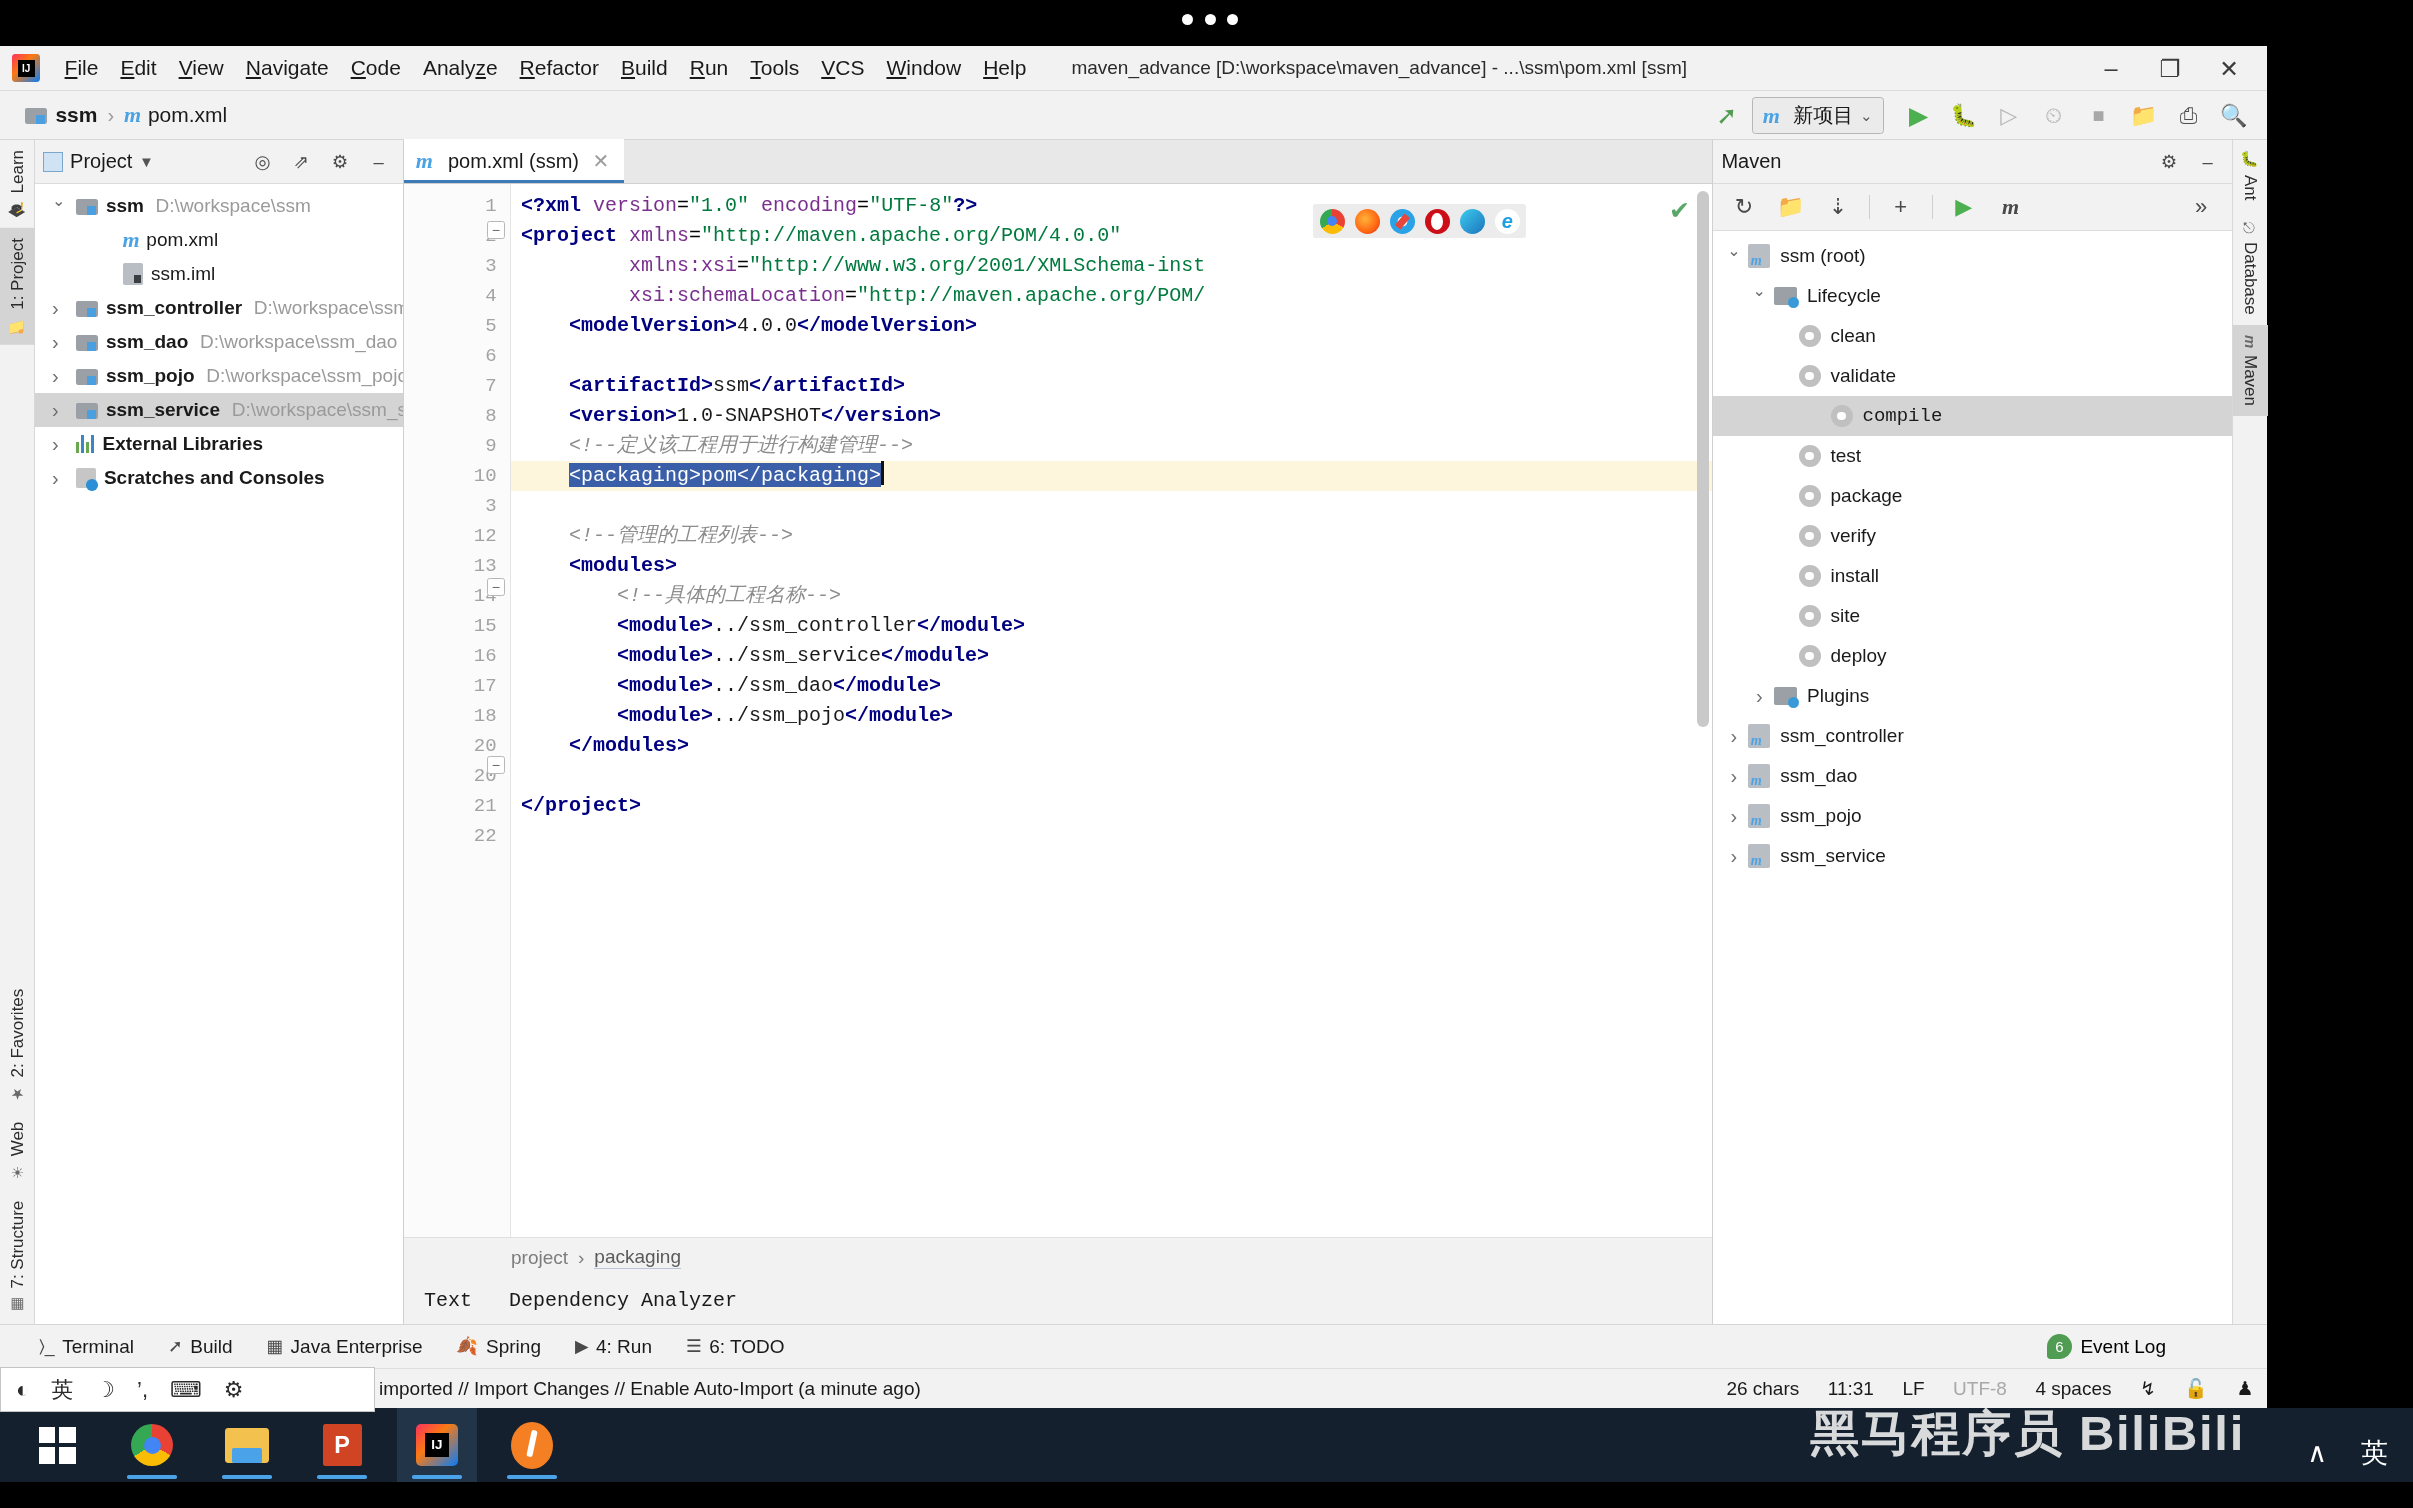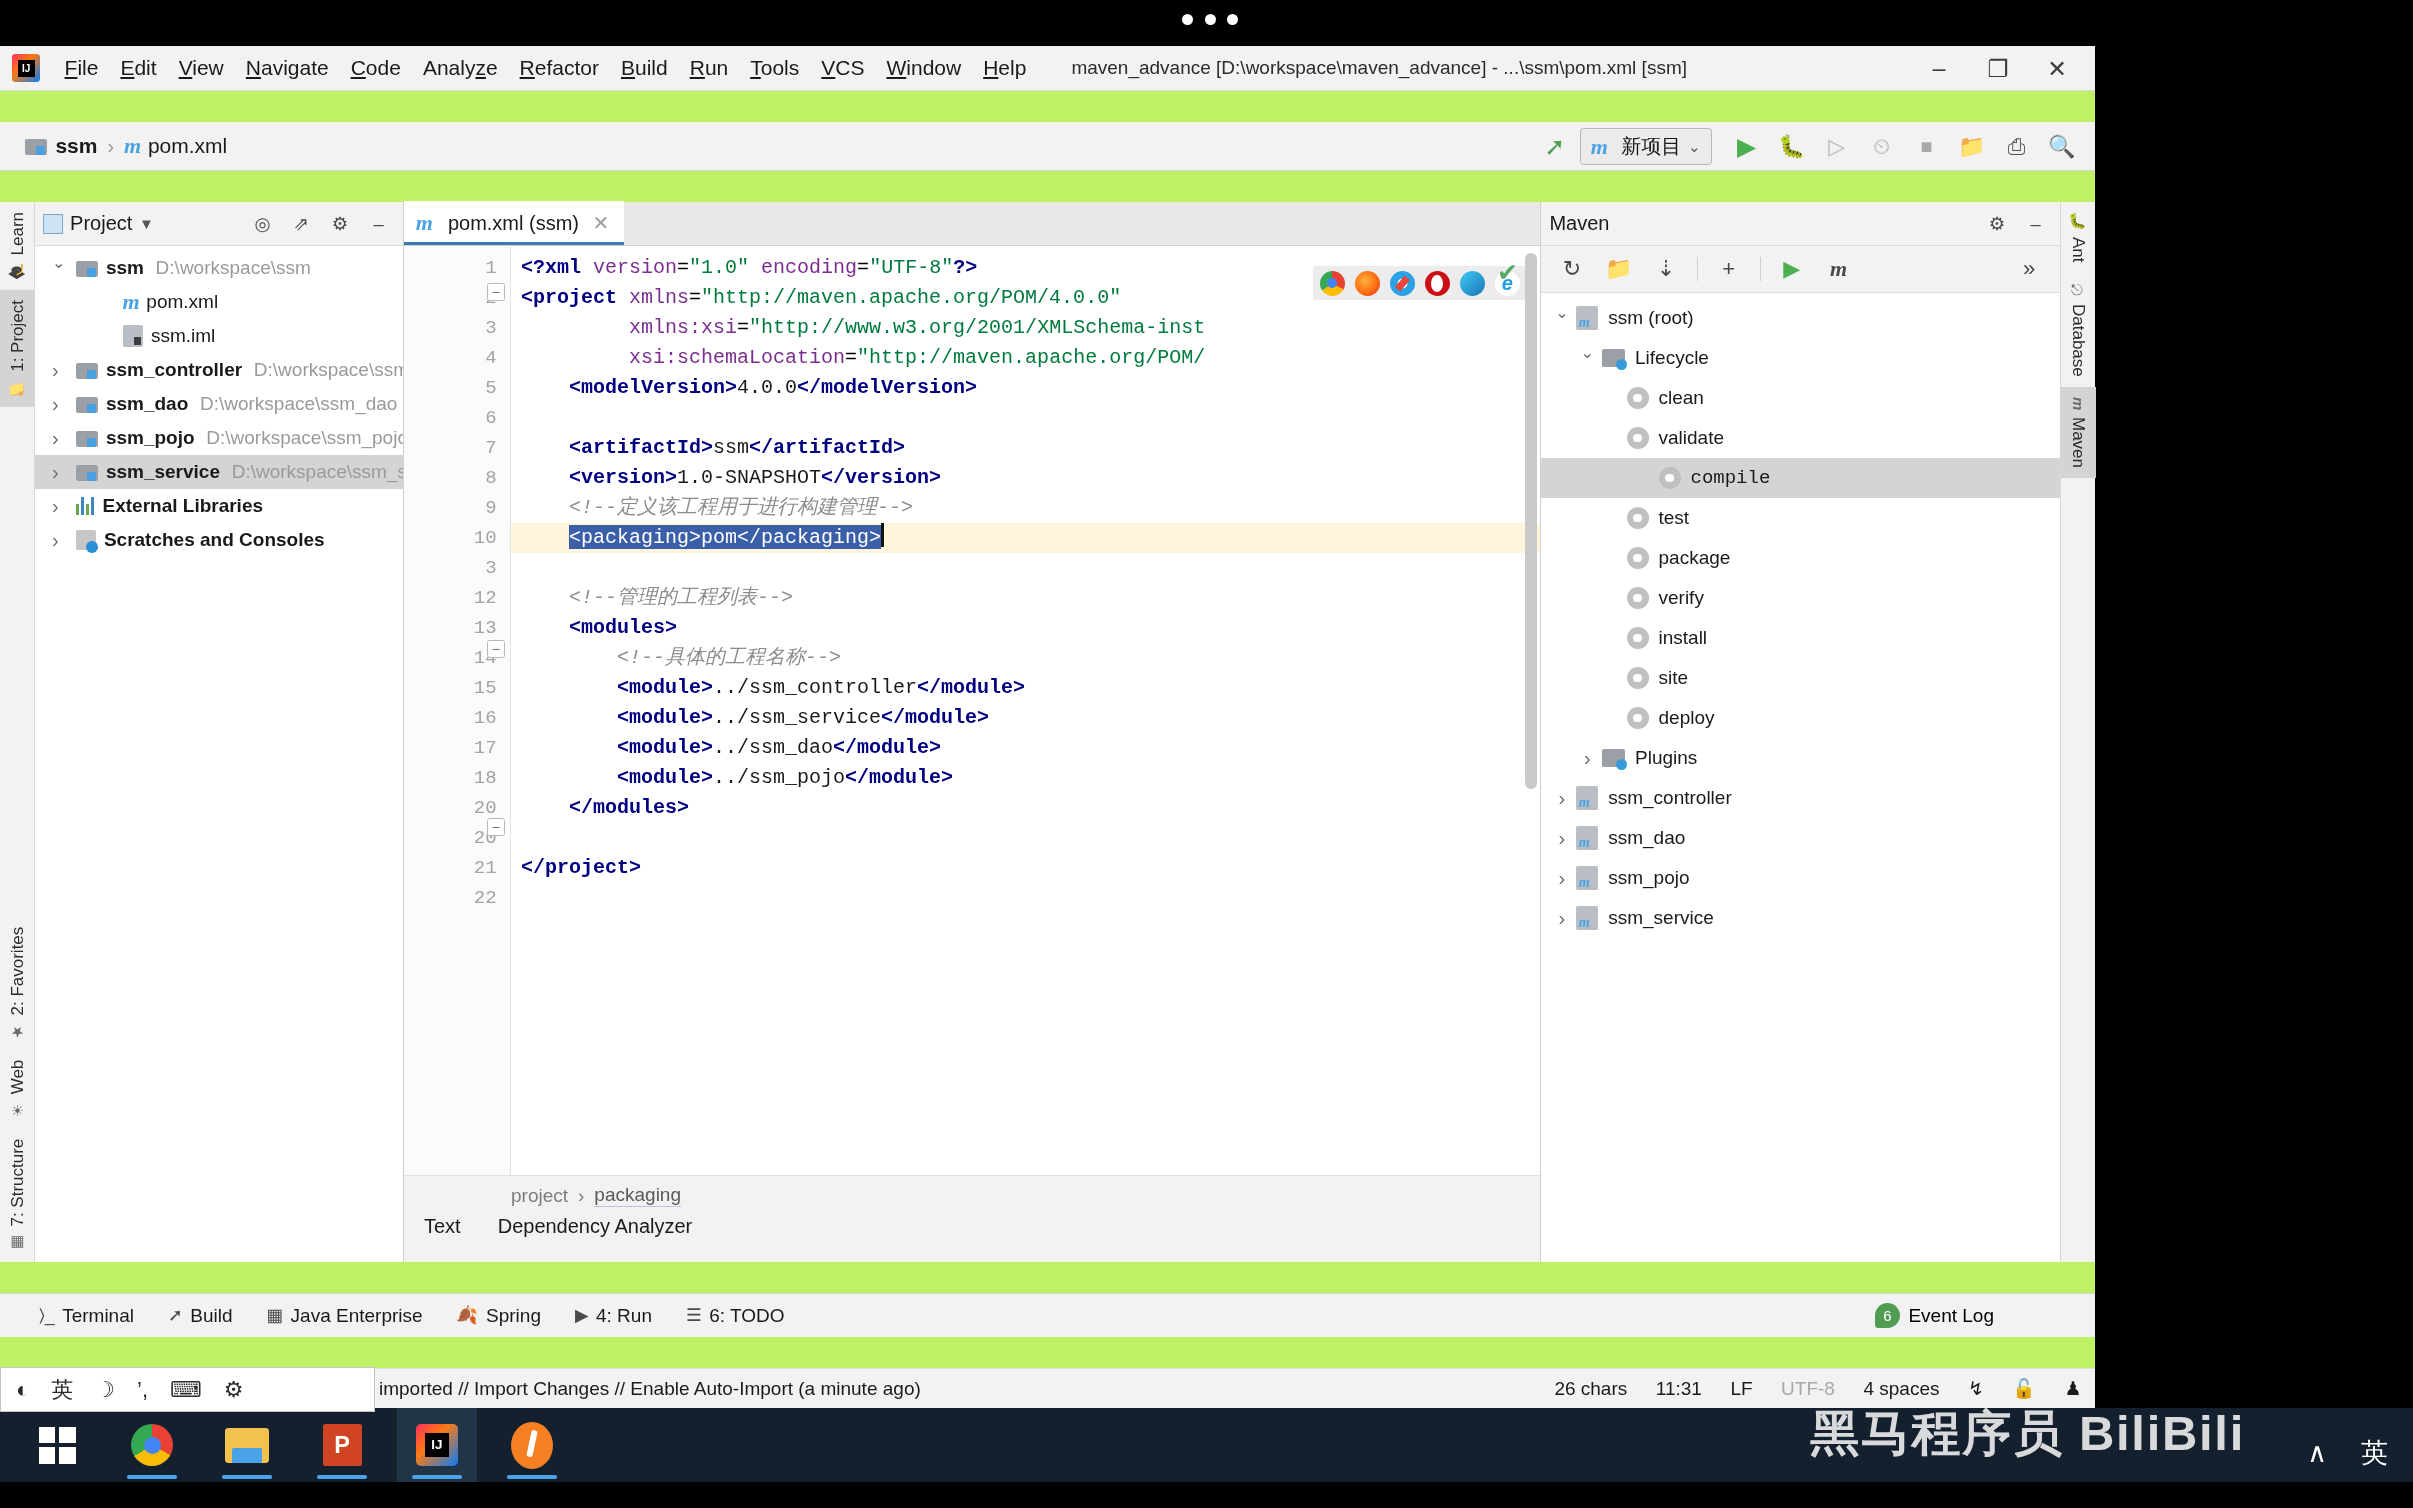--- a/index.html
+++ b/index.html
@@ -11,23 +11,23 @@
   }
   #root {
     position: absolute; left: 0; top: 0;
     width: 2413px; height: 1508px;
     background: #000;
   }
   
   #ideawin {
     position: absolute;
     left: 0px; top: 46px;
-    width: 2095px; height: 1362px;
+    width: 2267px; height: 1362px;
     background: #bef264;
-    display: flex; flex-direction: column; gap: 31px;
+    display: flex; flex-direction: column;
   }
   .macdots {
     position: absolute; left: 1182px; top: 11.7px;
     width: 59px; height: 15px;
     display: flex; gap: 11.7px; align-items: center;
   }
   .macdots i { width: 11px; height: 11px; border-radius: 50%; background: #fff; display:block;}
 
   
   #menubar {
@@ -214,22 +214,22 @@
     position:absolute; right:3.4px; top:6.7px; width:11.7px; height:536px;
     background:#c9c9c9; border-radius:5.9px;
   }
   #breadcrumb {
     height:40px; background:#f2f2f2; display:flex; align-items:center;
     padding-left: 107px; font-size:19px; color:#7d7d7d; gap:10px; flex:0 0 40px;
     border-top:0.8px solid #e0e0e0;
   }
   #breadcrumb .bcsel { color:#5a5a5a; border-bottom:1.7px solid #b8c6d8; }
   #edbottabs {
-    height:47px; background:#f2f2f2; display:flex; 
-    padding-left: 20px; gap:37px; flex:0 0 47px;
+    height:47px; background:#f2f2f2; display:flex; align-items:center;
+    padding-left: 20px; gap:37px; flex:0 0 47px;font-family:Liberation Mono, monospace;
   }
   .ebtab { font-size:20px; color:#1a1a1a; }
   .ebtab.active { font-weight:normal; }
 
   
   #mavenpanel {
     width: 520px; background:#fff; display:flex; flex-direction:column;
     border-left:0.8px solid #d0d0d0; flex:0 0 520px;
   }
   #mvtoolbar {

